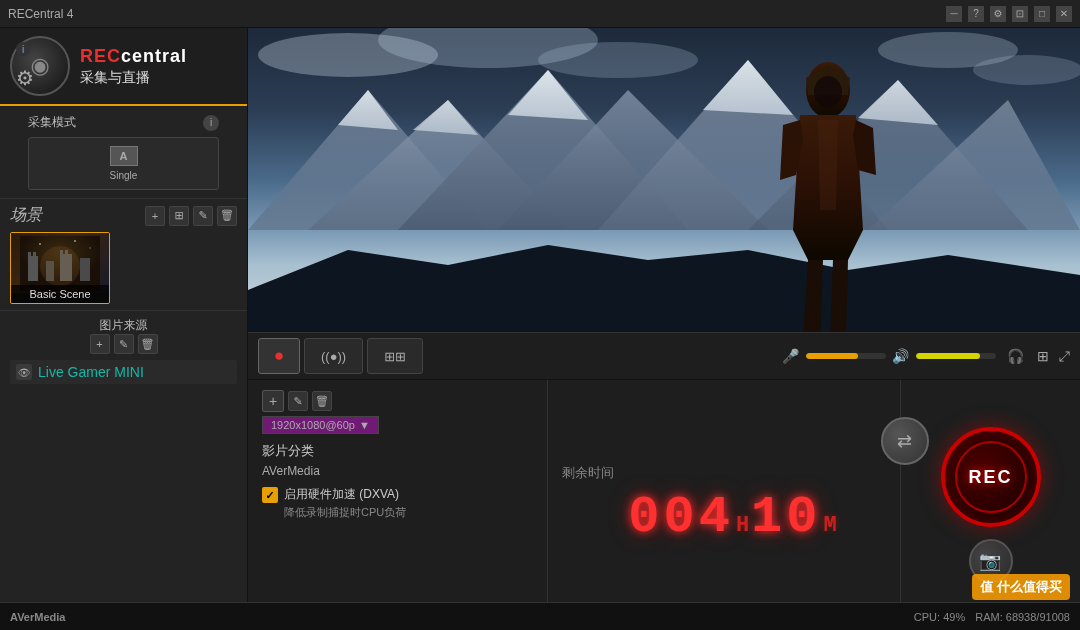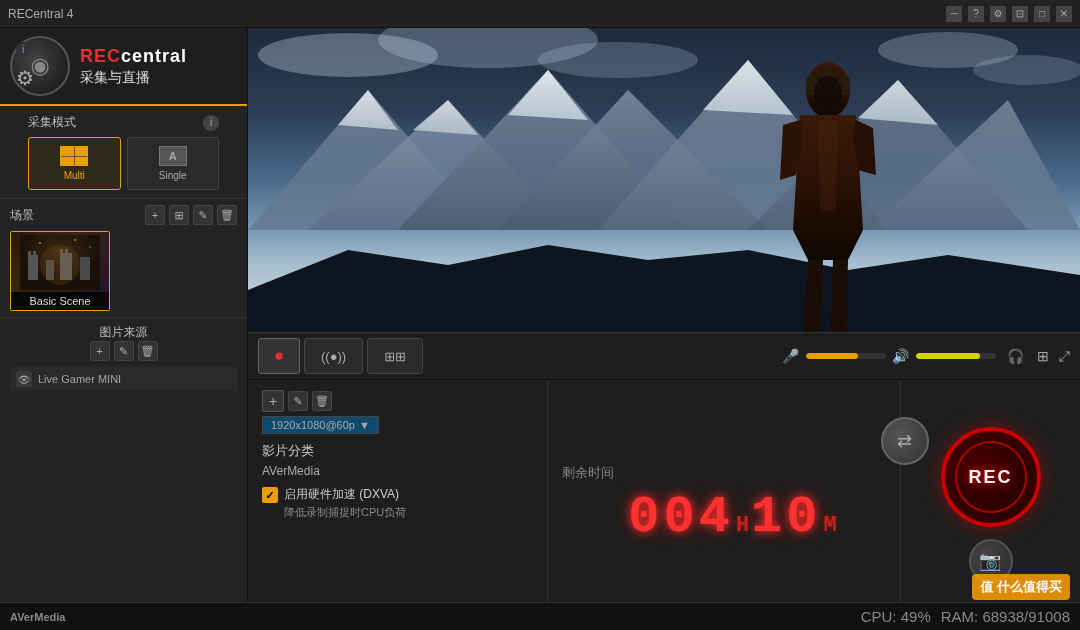--- a/index.html
+++ b/index.html
@@ -199,41 +199,41 @@
       border-bottom: 1px solid #333;
       flex-shrink: 0;
     }
     #scene-header {
       display: flex;
       justify-content: space-between;
       align-items: center;
       margin-bottom: 6px;
     }
     #scene-label {
-      color: #bbb; font-size: 12px;
+      color: #bbb; font-size: 16px; font-style: italic;
     }
     .scene-actions {
       display: flex; gap: 4px;
     }
     .icon-btn {
       width: 20px; height: 20px;
       background: #333;
       border: 1px solid #444;
       cursor: pointer;
       display: flex; align-items: center; justify-content: center;
       color: #aaa; font-size: 11px;
       border-radius: 2px;
     }
     #scene-list {
       display: flex;
       flex-wrap: wrap;
       gap: 6px;
     }
     .scene-item {
-      width: 100px; height: 80px;
+      width: 100px; height: 72px;
       background: #1a1a1a;
       border: 1px solid #e8a000;
       border-radius: 2px;
       cursor: pointer;
       overflow: hidden;
       position: relative;
       flex-shrink: 0;
     }
     .scene-item-thumb {
       width: 100%; height: 60px;
@@ -279,21 +279,21 @@
       border-radius: 2px;
       cursor: pointer;
     }
     .source-eye {
       width: 16px; height: 16px;
       background: #3a3a3a;
       border-radius: 2px;
       display: flex; align-items: center; justify-content: center;
       font-size: 10px; color: #aaa;
     }
-    .source-name { color: #a3a3a3; font-size: 11px; }
+    .source-name { color: #14b8a6; font-size: 14px; }
 
     
     #content {
       flex: 1;
       display: flex;
       flex-direction: column;
       background: #1a1a1a;
     }
 
     
@@ -418,21 +418,21 @@
     .edit-icon-btn, .del-icon-btn {
       width: 20px; height: 20px;
       background: #333;
       border: 1px solid #444;
       border-radius: 2px;
       cursor: pointer;
       display: flex; align-items: center; justify-content: center;
       color: #aaa; font-size: 11px;
     }
     #resolution-badge {
-      background: #0c4a6e;
+      background: #701a75;
       border: 1px solid #444;
       color: #aaa;
       font-size: 11px;
       padding: 2px 8px;
       margin-bottom: 8px;
       display: inline-flex;
       align-items: center;
       gap: 4px;
     }
     #category-title {
@@ -555,21 +555,21 @@
       padding: 0 10px;
       border-top: 1px solid #333;
       position: absolute;
       bottom: 0;
       width: 100%;
     }
     #avermedia-logo {
       color: #888; font-size: 11px; font-weight: bold;
     }
     #status-info {
-      color: #888; font-size: 15px;
+      color: #888; font-size: 11px;
       display: flex; gap: 10px;
     }
     #watermark {
       position: fixed;
       bottom: 30px;
       right: 10px;
       background: rgba(255,160,0,0.85);
       color: #fff;
       font-size: 13px;
       font-weight: bold;
@@ -621,31 +621,20 @@
         <div id="logo-subtitle">采集与直播</div>
       </div>
     </div>
 
     <div id="capture-mode-section">
       <div class="section-header">
         <span>采集模式</span>
         <div class="section-info-btn">i</div>
       </div>
       <div id="mode-buttons">
-        <div class="mode-btn active">
-          <div class="mode-icon">
-            <div class="multi-grid">
-              <div></div>
-                <div></div>
-                <div></div>
-                <div></div>
-            </div>
-          </div>
-          <span class="mode-label">Multi</span>
-        </div>
         <div class="mode-btn">
           <div class="mode-icon" style="font-weight:bold; color:#aaa;">A</div>
           <span class="mode-label">Single</span>
         </div>
       </div>
     </div>
 
     <div id="scene-section">
       <div id="scene-header">
         <span id="scene-label">场景</span>

